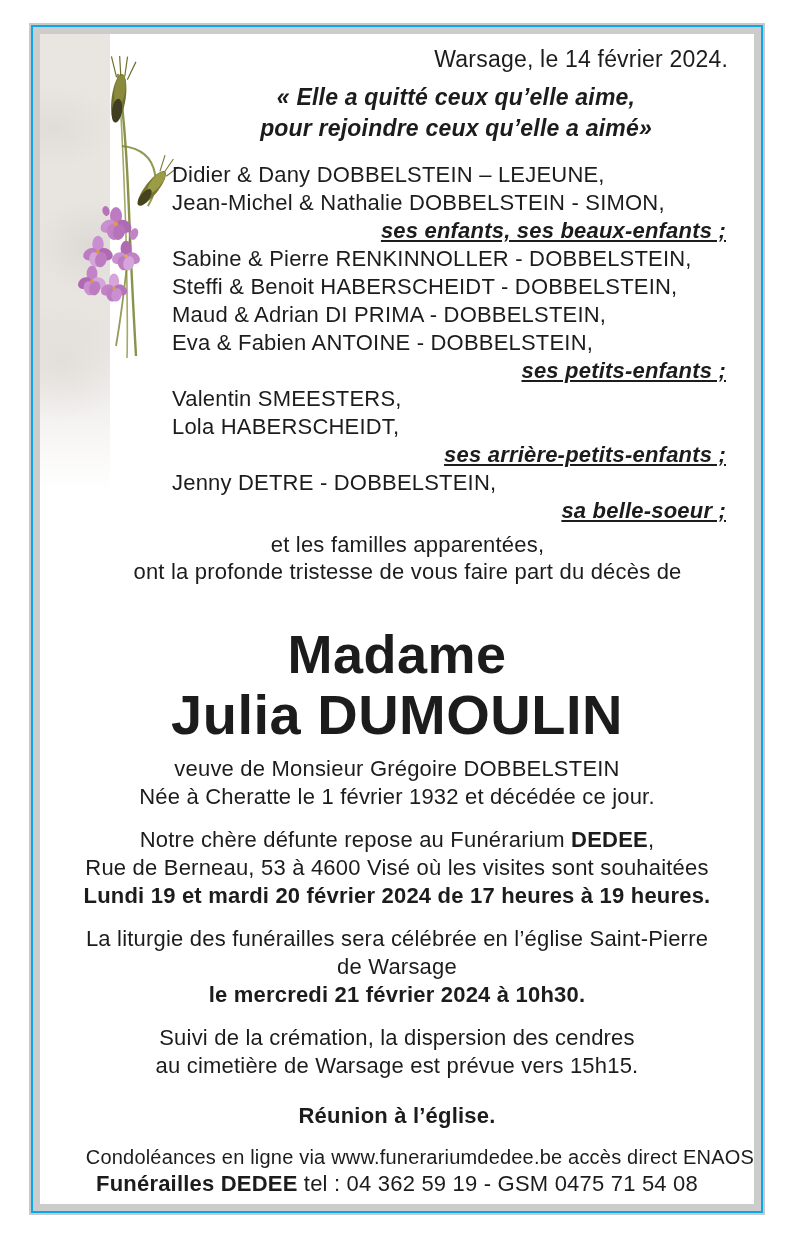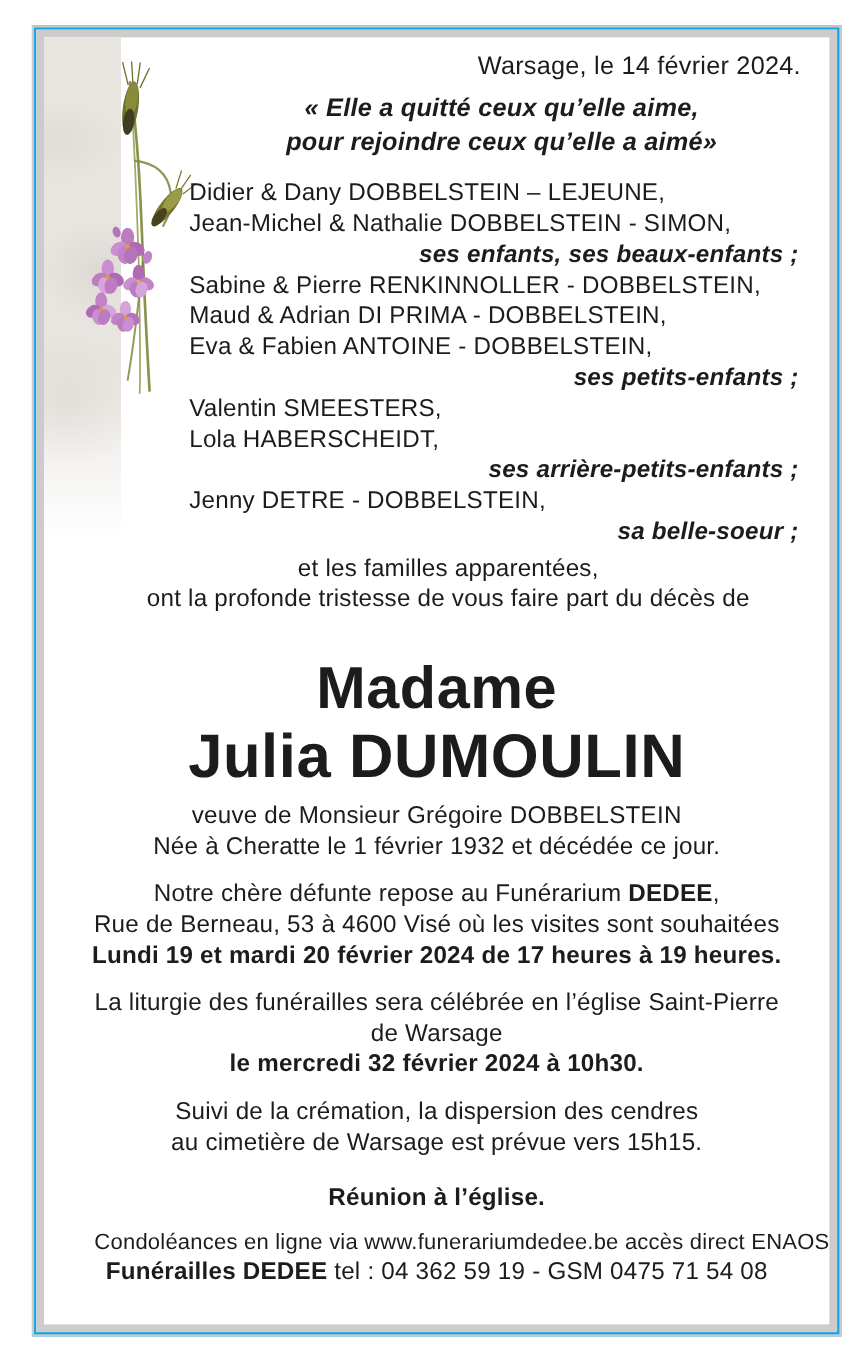--- a/index.html
+++ b/index.html
@@ -26,21 +26,21 @@
   .flower-art{position:absolute;left:16px;top:22px;width:150px;height:310px;}
   .content{
     position:absolute;left:0;top:0;right:0;bottom:0;
     padding-top:10px;text-align:center;font-size:22px;line-height:28px;letter-spacing:0.2px;
   }
   .date-line{text-align:right;padding-right:26px;font-size:23px;line-height:30px;}
   .quote-block{margin-top:8px;padding-left:130px;padding-right:12px;
     font-weight:bold;font-style:italic;font-size:23px;line-height:31px;}
   .family-block{margin-top:17px;text-align:left;padding-left:132px;padding-right:28px;}
   .family-line{white-space:nowrap;}
-  .family-line.relation{text-align:right;font-weight:bold;font-style:italic;}
+  .family-line.relation{text-align:right;font-weight:bold;font-style:italic;text-decoration:underline;}
   .center-block{margin-top:6px;line-height:27px;padding-left:21px;}
   .title-madame{margin-top:40px;font-weight:bold;font-size:54px;line-height:58px;letter-spacing:0.5px;}
   .title-name{font-weight:bold;font-size:56px;line-height:64px;letter-spacing:0.5px;}
   .sub-block{margin-top:8px;line-height:28px;}
   .para{margin-top:15px;line-height:28px;}
   .bold-line{font-weight:bold;}
   .reunion-line{margin-top:22px;font-weight:bold;}
   .footer-block{margin-top:14px;}
   .footer-line1{font-size:20px;line-height:26px;text-align:right;}
   .footer-line2{font-size:22px;line-height:28px;}
@@ -128,20 +128,21 @@
       <div class="quote-block">
         <div>« Elle a quitté ceux qu’elle aime,</div>
         <div>pour rejoindre ceux qu’elle a aimé»</div>
       </div>
 
       <div class="family-block">
         <div class="family-line">Didier &amp; Dany DOBBELSTEIN – LEJEUNE,</div>
         <div class="family-line">Jean-Michel &amp; Nathalie DOBBELSTEIN - SIMON,</div>
         <div class="family-line relation">ses enfants, ses beaux-enfants ;</div>
         <div class="family-line">Sabine &amp; Pierre RENKINNOLLER - DOBBELSTEIN,</div>
+        <div class="family-line">Steffi &amp; Benoit HABERSCHEIDT - DOBBELSTEIN,</div>
         <div class="family-line">Maud &amp; Adrian DI PRIMA - DOBBELSTEIN,</div>
         <div class="family-line">Eva &amp; Fabien ANTOINE - DOBBELSTEIN,</div>
         <div class="family-line relation">ses petits-enfants ;</div>
         <div class="family-line">Valentin SMEESTERS,</div>
         <div class="family-line">Lola HABERSCHEIDT,</div>
         <div class="family-line relation">ses arrière-petits-enfants ;</div>
         <div class="family-line">Jenny DETRE - DOBBELSTEIN,</div>
         <div class="family-line relation">sa belle-soeur ;</div>
       </div>
 
@@ -160,21 +161,21 @@
 
       <div class="para">
         <div><span>Notre chère défunte repose au Funérarium </span><b>DEDEE</b><span>,</span></div>
         <div>Rue de Berneau, 53 à 4600 Visé où les visites sont souhaitées</div>
         <div class="bold-line">Lundi 19 et mardi 20 février 2024 de 17 heures à 19 heures.</div>
       </div>
 
       <div class="para">
         <div>La liturgie des funérailles sera célébrée en l’église Saint-Pierre</div>
         <div>de Warsage</div>
-        <div class="bold-line">le mercredi 32 février 2024 à 10h30.</div>
+        <div class="bold-line">le mercredi 21 février 2024 à 10h30.</div>
       </div>
 
       <div class="para">
         <div>Suivi de la crémation, la dispersion des cendres</div>
         <div>au cimetière de Warsage est prévue vers 15h15.</div>
       </div>
 
       <div class="reunion-line">Réunion à l’église.</div>
 
       <div class="footer-block">

